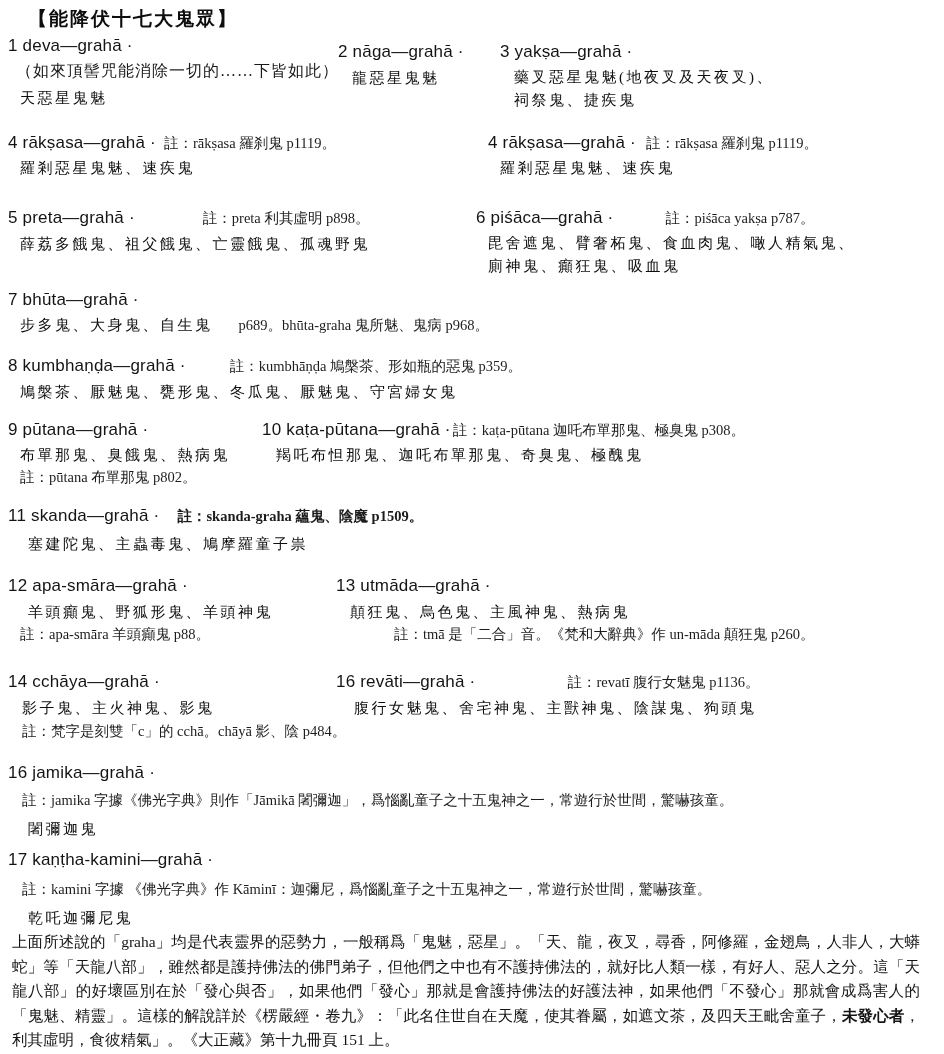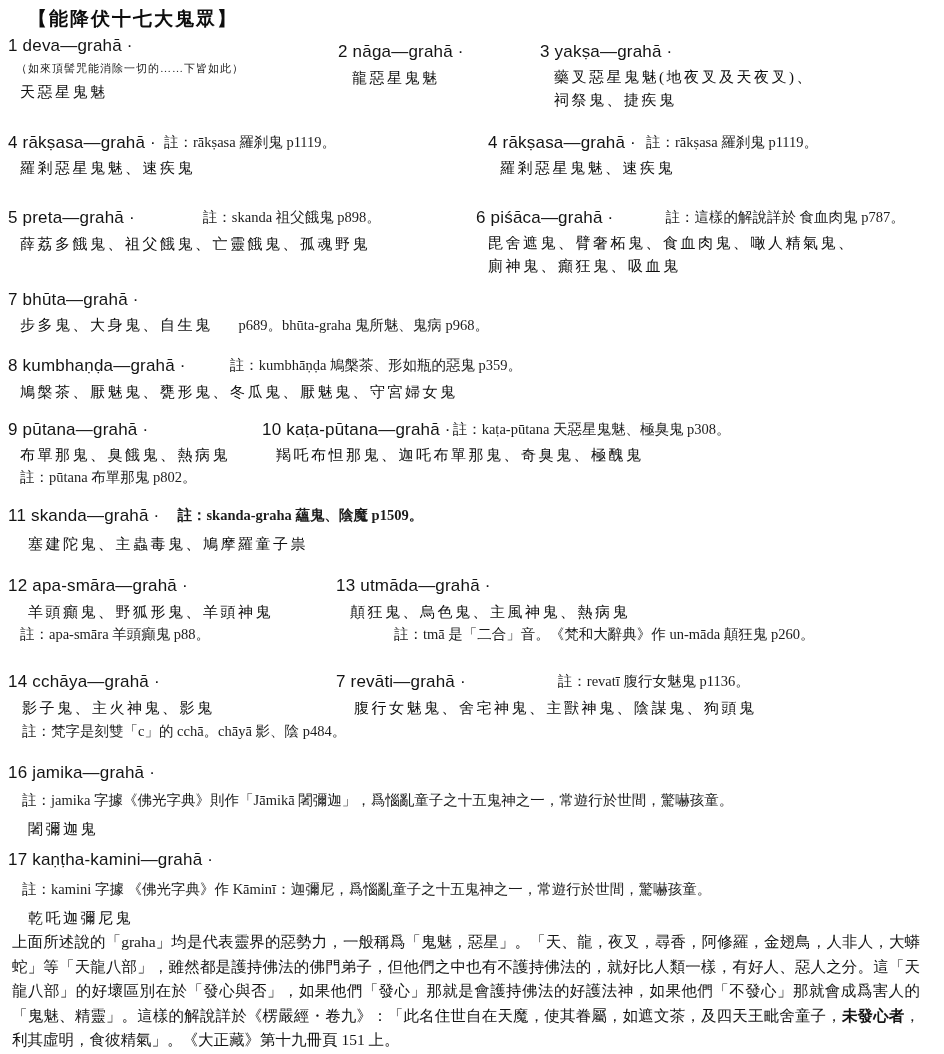--- a/index.html
+++ b/index.html
@@ -7,36 +7,36 @@
     position:relative; width:944px; height:1054px; margin:0 auto;
     background:#ffffff; color:#161616; overflow:hidden;
     font-family:"Liberation Serif", serif;
   }
   .title {
     position:absolute; left:28px; top:6px;
     font-family:"Liberation Serif", serif; font-weight:bold;
     font-size:19px; letter-spacing:2px; color:#0d0d0d;
   }
   .entry { position:absolute; white-space:nowrap; }
-  .line { display:flex; align-items:flex-start; }
+  .line { display:flex; align-items:flex-end; }
   .hdr {
     font-family:"Liberation Sans", sans-serif;
     font-size:17px; color:#141414; letter-spacing:0.2px;
   }
   .note {
     font-family:"Liberation Serif", serif;
     font-size:14.5px; color:#1c1c1c;
   }
   .gloss {
     font-family:"Liberation Serif", serif; font-weight:normal;
     font-size:15px; letter-spacing:2.5px; color:#0e0e0e;
   }
   .paren {
     font-family:"Liberation Serif", serif;
-    font-size:11px; letter-spacing:1px; color:#1a1a1a;
+    font-size:16px; letter-spacing:1px; color:#1a1a1a;
   }
   .footer {
     position:absolute; left:12px; top:930px; width:908px;
     font-family:"Liberation Serif", serif; font-size:15.5px;
     line-height:24.5px; text-align:justify; color:#141414;
     white-space:normal;
   }
   .footer b { font-weight:bold; }
 </style>
 </head>
@@ -60,21 +60,21 @@
 
   <div class="entry" style="left:338px; top:42px;">
     <div class="line">
         <span class="hdr">2 nāga—grahā ·</span>
       </div>
     <div class="line" style="margin:7px 0 0 14px;">
         <span class="gloss">龍惡星鬼魅</span>
       </div>
   </div>
 
-  <div class="entry" style="left:540px; top:42px;">
+  <div class="entry" style="left:500px; top:42px;">
     <div class="line">
         <span class="hdr">3 yakṣa—grahā ·</span>
       </div>
     <div class="line" style="margin:6px 0 0 14px;">
         <span class="gloss">藥叉惡星鬼魅(地夜叉及天夜叉)、</span>
       </div>
     <div class="line" style="margin:4px 0 0 14px;">
         <span class="gloss">祠祭鬼、捷疾鬼</span>
       </div>
   </div>
@@ -95,31 +95,31 @@
         <span class="note" style="margin-left:10px;">註：rākṣasa 羅刹鬼 p1119。</span>
       </div>
     <div class="line" style="margin:6px 0 0 12px;">
         <span class="gloss">羅剎惡星鬼魅、速疾鬼</span>
       </div>
   </div>
 
   <div class="entry" style="left:8px; top:208px;">
     <div class="line">
         <span class="hdr">5 preta—grahā ·</span>
-        <span class="note" style="margin-left:68px;">註：skanda 祖父餓鬼 p898。</span>
+        <span class="note" style="margin-left:68px;">註：preta 利其虛明 p898。</span>
       </div>
     <div class="line" style="margin:7px 0 0 12px;">
         <span class="gloss">薛荔多餓鬼、祖父餓鬼、亡靈餓鬼、孤魂野鬼</span>
       </div>
   </div>
 
   <div class="entry" style="left:476px; top:208px;">
     <div class="line">
         <span class="hdr">6 piśāca—grahā ·</span>
-        <span class="note" style="margin-left:52px;">註：這樣的解說詳於 食血肉鬼 p787。</span>
+        <span class="note" style="margin-left:52px;">註：piśāca yakṣa p787。</span>
       </div>
     <div class="line" style="margin:6px 0 0 12px;">
         <span class="gloss">毘舍遮鬼、臂奢柘鬼、食血肉鬼、噉人精氣鬼、</span>
       </div>
     <div class="line" style="margin:4px 0 0 12px;">
         <span class="gloss">廁神鬼、癲狂鬼、吸血鬼</span>
       </div>
   </div>
 
   <div class="entry" style="left:8px; top:290px;">
@@ -150,21 +150,21 @@
         <span class="gloss">布單那鬼、臭餓鬼、熱病鬼</span>
       </div>
     <div class="line" style="margin:3px 0 0 12px;">
         <span class="note">註：pūtana 布單那鬼 p802。</span>
       </div>
   </div>
 
   <div class="entry" style="left:262px; top:420px;">
     <div class="line">
         <span class="hdr">10 kaṭa-pūtana—grahā ·</span>
-        <span class="note" style="margin-left:2px;">註：kaṭa-pūtana 天惡星鬼魅、極臭鬼 p308。</span>
+        <span class="note" style="margin-left:2px;">註：kaṭa-pūtana 迦吒布單那鬼、極臭鬼 p308。</span>
       </div>
     <div class="line" style="margin:6px 0 0 14px;">
         <span class="gloss">羯吒布怛那鬼、迦吒布單那鬼、奇臭鬼、極醜鬼</span>
       </div>
   </div>
 
   <div class="entry" style="left:8px; top:506px;">
     <div class="line">
         <span class="hdr">11 skanda—grahā ·</span>
         <span class="note" style="margin-left:18px;font-weight:bold;">註：skanda-graha 蘊鬼、陰魔 p1509。</span>
@@ -205,21 +205,21 @@
     <div class="line" style="margin:7px 0 0 14px;">
         <span class="gloss">影子鬼、主火神鬼、影鬼</span>
       </div>
     <div class="line" style="margin:4px 0 0 14px;">
         <span class="note">註：梵字是刻雙「c」的 cchā。chāyā 影、陰 p484。</span>
       </div>
   </div>
 
   <div class="entry" style="left:336px; top:672px;">
     <div class="line">
-        <span class="hdr">7 revāti—grahā ·</span>
+        <span class="hdr">16 revāti—grahā ·</span>
         <span class="note" style="margin-left:92px;">註：revatī 腹行女魅鬼 p1136。</span>
       </div>
     <div class="line" style="margin:7px 0 0 18px;">
         <span class="gloss">腹行女魅鬼、舍宅神鬼、主獸神鬼、陰謀鬼、狗頭鬼</span>
       </div>
   </div>
 
   <div class="entry" style="left:8px; top:763px;">
     <div class="line">
         <span class="hdr">16 jamika—grahā ·</span>

